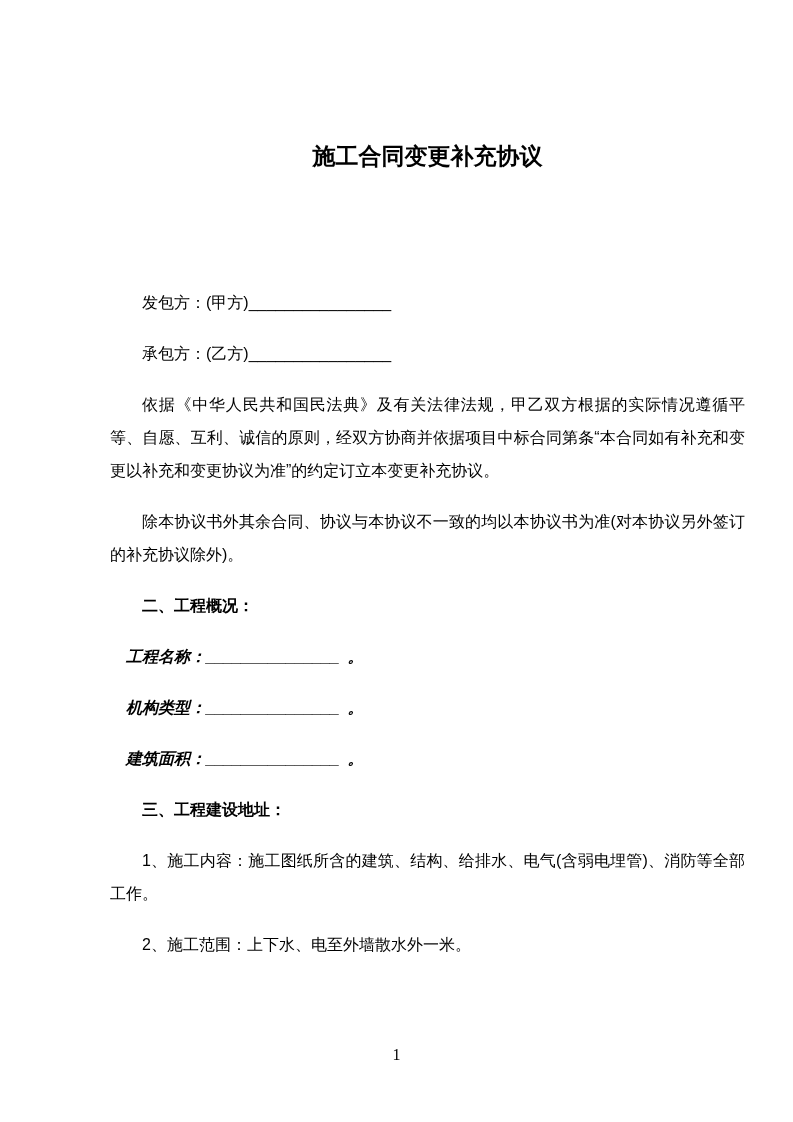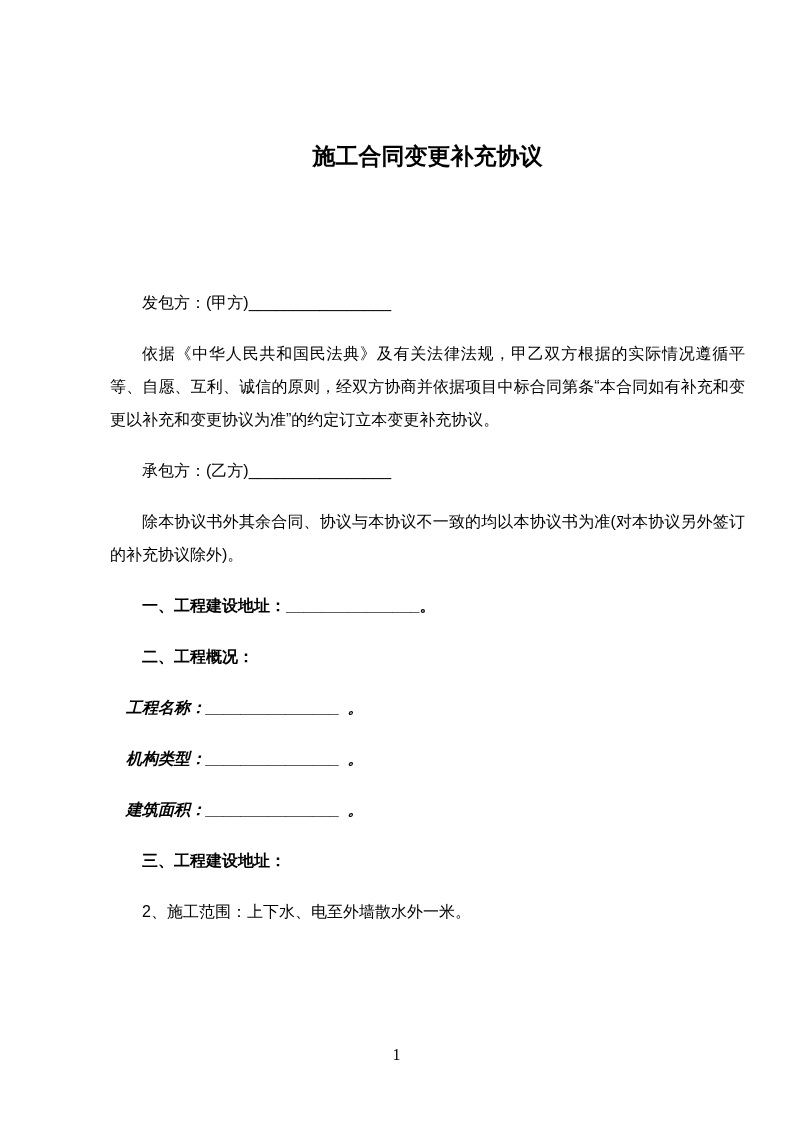--- a/index.html
+++ b/index.html
@@ -55,47 +55,45 @@
 
 <div class="page">
   <div class="content">
 
     <h1 class="title">施工合同变更补充协议</h1>
 
     <p class="para indent2">
       <span>发包方：(甲方)</span><span class="blank">________________</span>
     </p>
 
-    <p class="para indent2 justify">依据《中华人民共和国民法典》及有关法律法规，甲乙双方根据的实际情况遵循平等、自愿、互利、诚信的原则，经双方协商并依据项目中标合同第条“本合同如有补充和变更以补充和变更协议为准”的约定订立本变更补充协议。</p>
-
     <p class="para indent2">
       <span>承包方：(乙方)</span><span class="blank">________________</span>
     </p>
 
+    <p class="para indent2 justify">依据《中华人民共和国民法典》及有关法律法规，甲乙双方根据的实际情况遵循平等、自愿、互利、诚信的原则，经双方协商并依据项目中标合同第条“本合同如有补充和变更以补充和变更协议为准”的约定订立本变更补充协议。</p>
+
     <p class="para indent2 justify">除本协议书外其余合同、协议与本协议不一致的均以本协议书为准(对本协议另外签订的补充协议除外)。</p>
 
-    <p class="para indent2 bold">
-      <span>一、工程建设地址：</span><span class="blank">_______________</span><span>。</span>
-    </p>
 
     <p class="para indent2 bold">二、工程概况：</p>
 
     <p class="para indent1 bold">
       <span>工程名称：</span><span class="blank">_______________</span><span class="suffix-gap">。</span>
     </p>
 
     <p class="para indent1 bold">
       <span>机构类型：</span><span class="blank">_______________</span><span class="suffix-gap">。</span>
     </p>
 
     <p class="para indent1 bold">
       <span>建筑面积：</span><span class="blank">_______________</span><span class="suffix-gap">。</span>
     </p>
 
     <p class="para indent2 bold">三、工程建设地址：</p>
 
+    <p class="para indent2 justify">1、施工内容：施工图纸所含的建筑、结构、给排水、电气(含弱电埋管)、消防等全部工作。</p>
 
     <p class="para indent2 justify">2、施工范围：上下水、电至外墙散水外一米。</p>
 
   </div>
 
   <div class="page-number">1</div>
 </div>
 
 </body></html>

